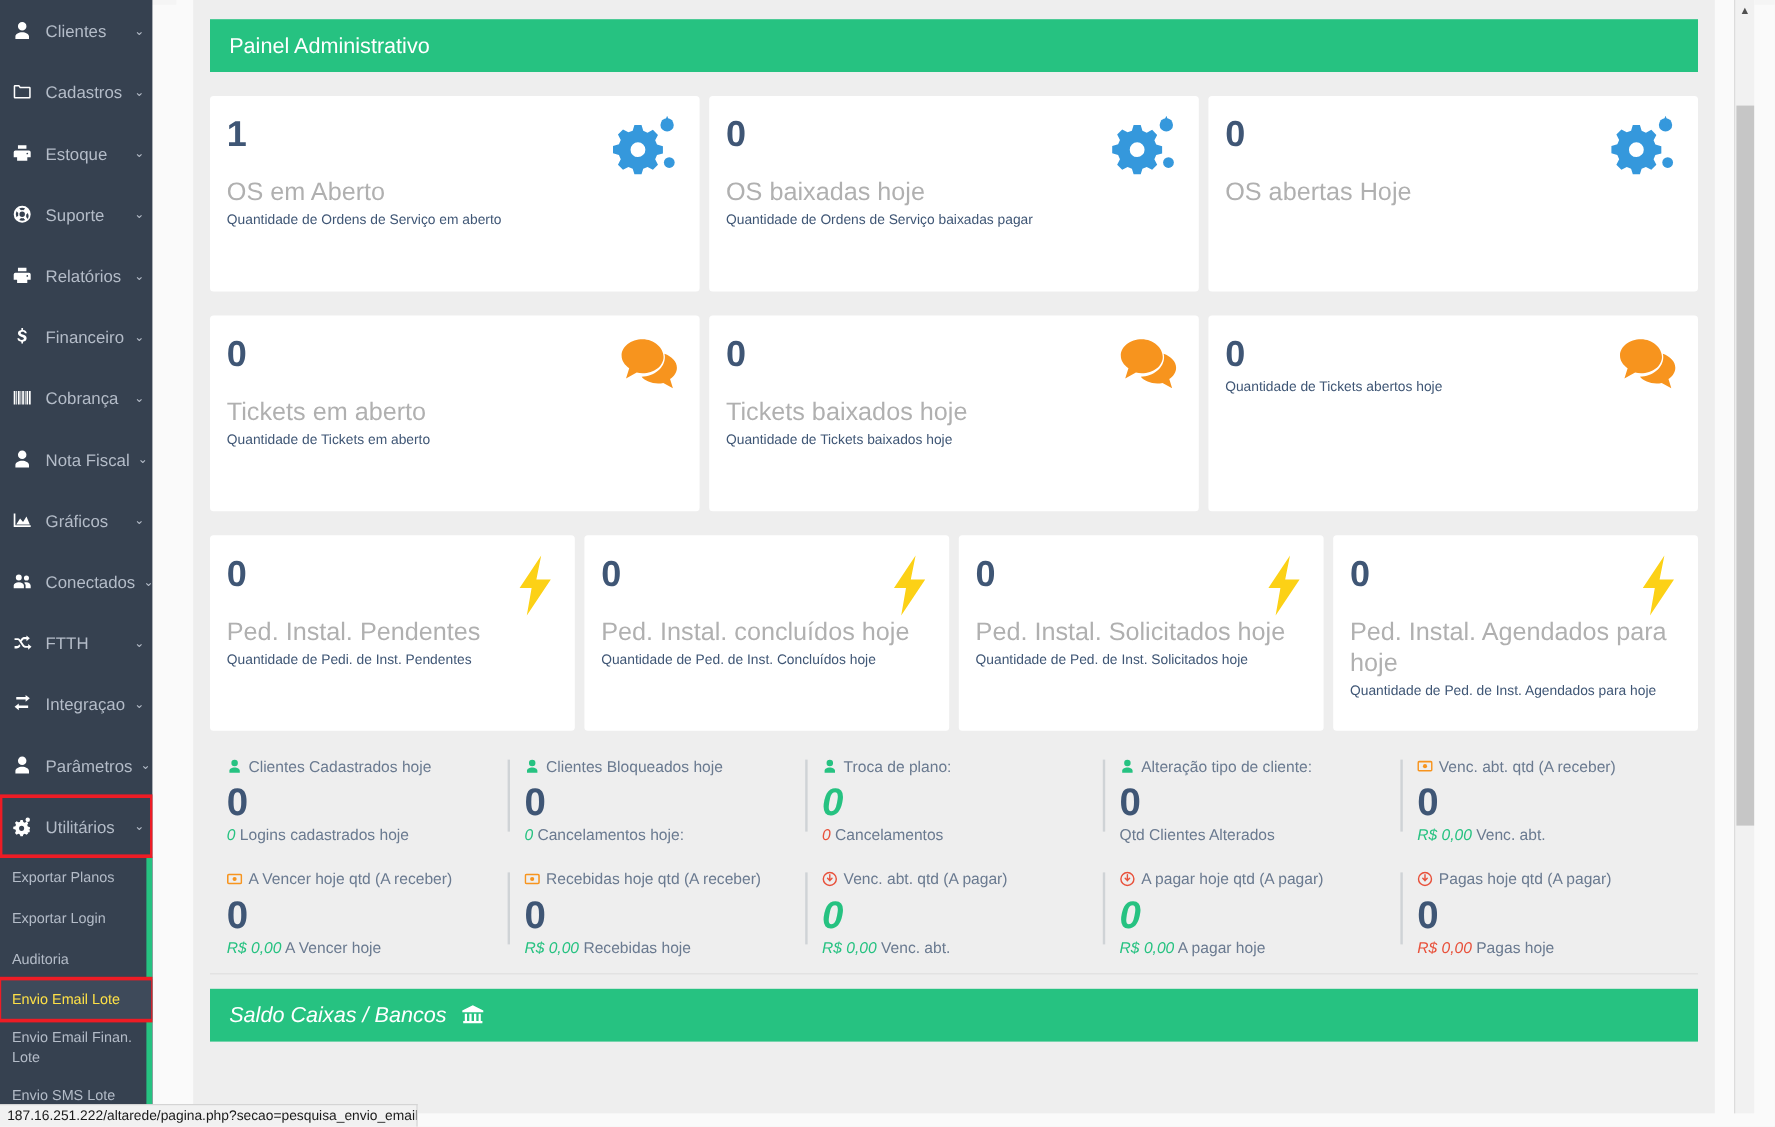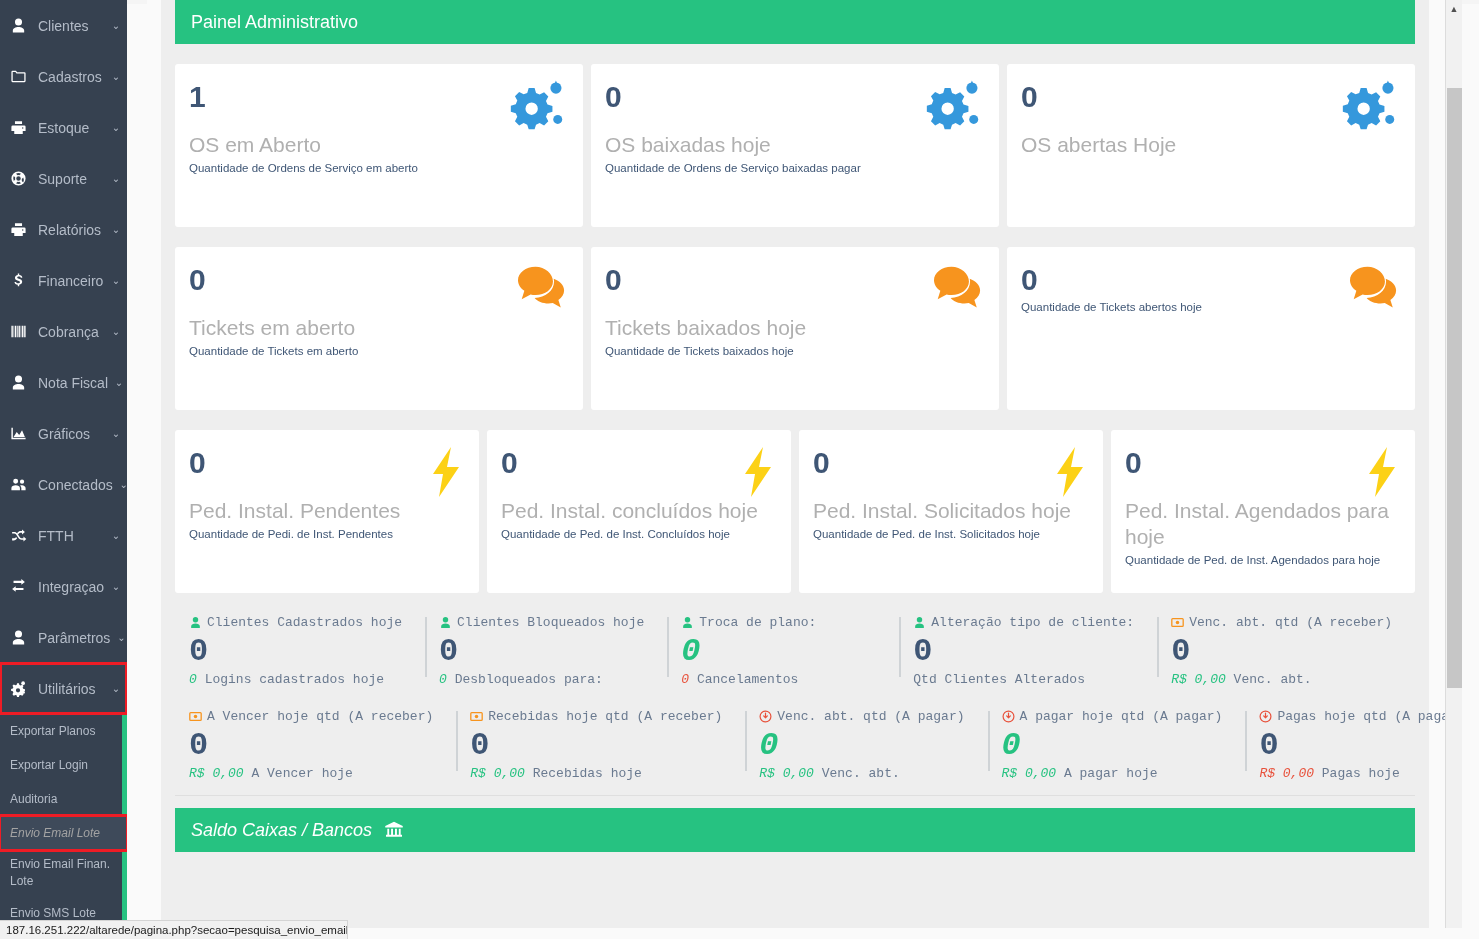--- a/index.html
+++ b/index.html
@@ -31,21 +31,21 @@
   .nav-item.highlighted { outline: 3px solid #ee1c25; outline-offset: -2px; z-index: 5; }
 
   .sub-wrap { position: relative; background: #364150; }
   .sub-wrap::after {
     content: ""; position: absolute; right: 0; top: 0; bottom: 0; width: 5px; background: #26c281;
   }
   .sub-item {
     position: relative; min-height: 34px; display: flex; align-items: center;
     padding: 6px 14px 6px 10px; color: #b4bcc8; font-size: 12px; line-height: 17px; cursor: pointer;
   }
-  .sub-item.active { background: #3e4a5a; color: #a3a3a3; font-style: italic; }
+  .sub-item.active { background: #3e4a5a; color: #fde047; }
   .sub-item.highlighted { outline: 3px solid #ee1c25; outline-offset: -1px; z-index: 6; }
 
   
   #main {
     position: absolute; left: 147px; top: 0; width: 1315px; height: 928px;
     background: #fafafa; overflow: hidden;
   }
   #page { position: absolute; left: 14px; top: 0px; width: 1268px; height: 928px; background: #eeeeee; }
 
   .panel-head {
@@ -63,21 +63,21 @@
     padding: 16px 14px 10px 14px; height: 163px; overflow: hidden;
   }
   .card .num { font-size: 30px; font-weight: bold; color: #3f5675; line-height: 34px; }
   .card .ttl { font-size: 21px; color: #b0b0b0; line-height: 26px; margin-top: 18px; font-weight: 400; }
   .card .desc { font-size: 11.5px; color: #3f5675; line-height: 15px; margin-top: 3px; white-space: nowrap; }
   .card .cico { position: absolute; right: 16px; top: 16px; }
 
   
   .stats-grid { display: flex; margin-top: 22px; }
   .stat {
-    position: relative; padding: 0 23px 0 14px; flex: 1 1 0; font-family: Liberation Mono, monospace;
+    position: relative; padding: 0 10px 0 14px; flex: 1 1 0;
   }
   .stat + .stat::before {
     content: ""; position: absolute; left: 0; top: 2px; bottom: 10px; width: 2px; background: #cfd3d6;
   }
   .stat-row2 .stat:last-child::after {
     content: ""; position: absolute; right: 0; top: 2px; bottom: 10px; width: 0px;
   }
   .stat-hdr {
     display: flex; align-items: center; gap: 5px; font-size: 13px; color: #6a7a90; white-space: nowrap;
   }
@@ -268,21 +268,21 @@
         </div>
         <div class="sub-item">
           <span>Envio SMS Lote</span>
         </div>
       </div>
   </div>
 
   <div id="main">
     <div id="page">
 
-      <div class="band" style="">
+      <div class="band" style="padding-top:16px;">
         <div class="panel-head">
           <span>Painel Administrativo</span>
         </div>
       </div>
 
       <div class="band">
         <div class="cards-row" id="row1">
             <div class="card" style="flex: 1 1 0px;">
               <div class="cico"><svg width="58" height="52" viewBox="0 0 64 58" fill="#3598dc">
                   <path d="M20 14.5 21.6 9h6.6l1.6 5.5 4 1.7 5-2.6 4.7 4.7-2.6 5 1.7 4 5.5 1.6v6.6L42.6 37l-1.7 4 2.6 5-4.7 4.7-5-2.6-4 1.7L28.2 55h-6.6L20 49.8l-4-1.7-5 2.6-4.7-4.7 2.6-5-1.7-4L1.7 35.3v-6.6L7.2 27l1.7-4-2.6-5L11 13.3l5 2.6 4-1.4zm4.9 10.6a6.9 6.9 0 1 0 0 13.8 6.9 6.9 0 0 0 0-13.8z"></path>
@@ -403,21 +403,21 @@
             <div class="stat">
               <div class="stat-hdr">
                 <span style="display:inline-flex;color:#26c281">
                   <svg width="13" height="13" viewBox="0 0 24 24" fill="#26c281" style="color:#26c281">
                     <path d="M12 12a5 5 0 1 0 0-10 5 5 0 0 0 0 10zm0 2c-4 0-8 2-8 5v3h16v-3c0-3-4-5-8-5z"></path>
                   </svg>
                 </span>
                 <span>Clientes Bloqueados hoje</span>
               </div>
               <div class="stat-num navy">0</div>
-              <div class="stat-sub"><i class="g">0</i> <span>Desbloqueados para:</span></div>
+              <div class="stat-sub"><i class="g">0</i> <span>Cancelamentos hoje:</span></div>
             </div>
             <div class="stat">
               <div class="stat-hdr">
                 <span style="display:inline-flex;color:#26c281">
                   <svg width="13" height="13" viewBox="0 0 24 24" fill="#26c281" style="color:#26c281">
                     <path d="M12 12a5 5 0 1 0 0-10 5 5 0 0 0 0 10zm0 2c-4 0-8 2-8 5v3h16v-3c0-3-4-5-8-5z"></path>
                   </svg>
                 </span>
                 <span>Troca de plano:</span>
               </div>

